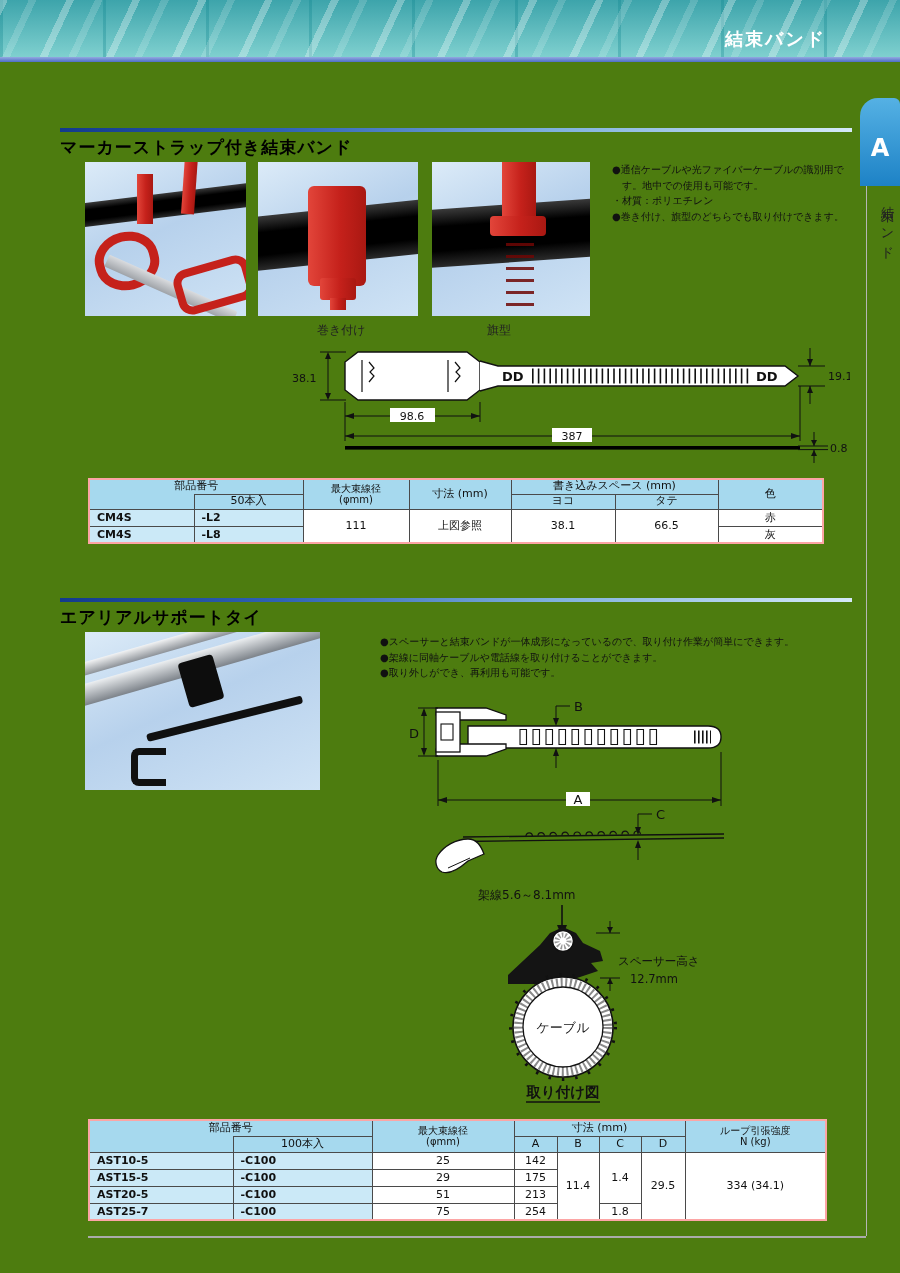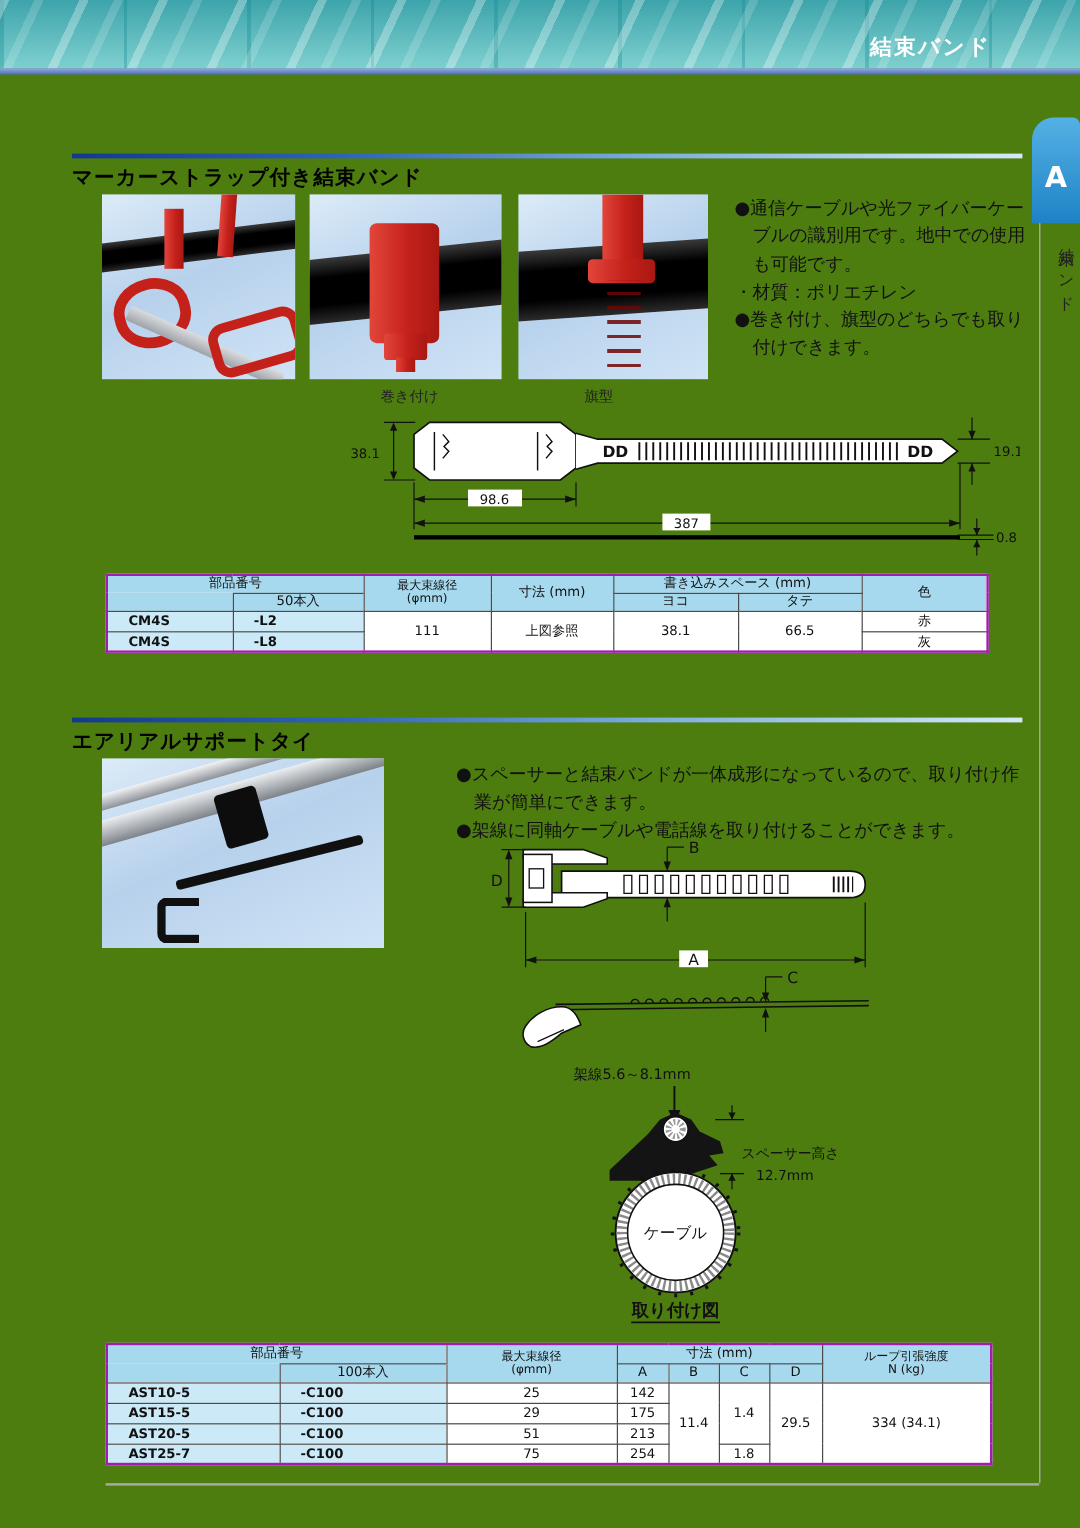--- a/index.html
+++ b/index.html
@@ -34,29 +34,29 @@
   
   .photo{position:absolute;overflow:hidden;
     background:linear-gradient(155deg,#dcebf8 0%,#b7d1ec 45%,#cfe3f5 100%);}
   .cable{background:linear-gradient(180deg,#3a3a3a,#000 30%,#000 72%,#2b2b2b);border-radius:9px;}
   .tie-red{background:linear-gradient(90deg,#e2453a,#c5211b 55%,#a91812);}
   .photo-label{font-size:12px;color:#222;}
 
   
   table{border-collapse:collapse;table-layout:fixed;font-size:11px;color:#111;background:#fff;}
   th,td{border:1px solid #4a4a4a;text-align:center;padding:0 2px;font-weight:normal;overflow:hidden;white-space:nowrap;}
-  table{border:2px solid #a21caf;}
+  table{border:2px solid #fca5a5;}
   thead th{background:#a6d9ee;line-height:1.15;}
-  td.lbl{background:#cbe9f7;text-align:left;padding-left:17px;font-weight:bold;}
+  td.lbl{background:#cbe9f7;text-align:left;padding-left:7px;font-weight:bold;}
   th.nobot{border-bottom:none;}
   th.blank{border-left:none;border-top:none;background:#a6d9ee;}
   .small{font-size:10px;}
 
   
-  .bullets{font-size:15px;line-height:1.55;color:#111;}
+  .bullets{font-size:10px;line-height:1.55;color:#111;}
   .bullets div{text-indent:-1em;padding-left:1em;}
 
   .footer-line{left:88px;top:1236px;width:778px;height:2px;background:#ababab;}
   .pageno{left:798px;top:1276px;font-size:20px;color:#222;letter-spacing:1px;}
   svg text{fill:#111;}
 </style>
 </head>
 <body>
 
 <div class="page">
@@ -206,20 +206,21 @@
     <i style="left:-20px;top:36px;width:300px;height:13px;background:linear-gradient(180deg,#f2f3f4,#8d9298);transform:rotate(-16deg);transform-origin:left center"></i>
     <i style="left:-20px;top:58px;width:300px;height:21px;background:linear-gradient(180deg,#eceff1,#7d838a);transform:rotate(-16deg);transform-origin:left center"></i>
     <i style="left:98px;top:26px;width:36px;height:46px;background:#0d0d0d;transform:rotate(-16deg);border-radius:4px"></i>
     <i style="left:62px;top:102px;width:160px;height:8px;background:#101010;transform:rotate(-14deg);transform-origin:left center;border-radius:3px"></i>
     <i style="left:46px;top:116px;width:28px;height:24px;border:7px solid #101010;border-right:none;border-radius:8px 0 0 8px"></i>
   </div>
 
   <div class="abs bullets" style="left:380px;top:634px;width:482px">
     <div>●スペーサーと結束バンドが一体成形になっているので、取り付け作業が簡単にできます。</div>
     <div>●架線に同軸ケーブルや電話線を取り付けることができます。</div>
+    <div>●取り外しができ、再利用も可能です。</div>
   </div>
 
 
   <svg class="abs" style="left:408px;top:698px" width="336" height="184" viewBox="0 0 336 184">
 
     <path d="M60,28 L300,28 Q313,28 313,39 Q313,50 300,50 L60,50 Z" fill="#fff" stroke="#111" stroke-width="1.4"></path>
     <path d="M112,31.5 h6.5 v15 h-6.5 Z M125,31.5 h6.5 v15 h-6.5 Z M138,31.5 h6.5 v15 h-6.5 Z M151,31.5 h6.5 v15 h-6.5 Z M164,31.5 h6.5 v15 h-6.5 Z M177,31.5 h6.5 v15 h-6.5 Z M190,31.5 h6.5 v15 h-6.5 Z M203,31.5 h6.5 v15 h-6.5 Z M216,31.5 h6.5 v15 h-6.5 Z M229,31.5 h6.5 v15 h-6.5 Z M242,31.5 h6.5 v15 h-6.5 Z" fill="none" stroke="#111" stroke-width="1.1"></path>
     <line x1="286" y1="39" x2="303" y2="39" stroke="#111" stroke-width="13" stroke-dasharray="1.6 2.4"></line>
 
     <polygon points="28,10 78,10 98,17 98,22 42,22 28,17" fill="#fff" stroke="#111" stroke-width="1.3"></polygon>

